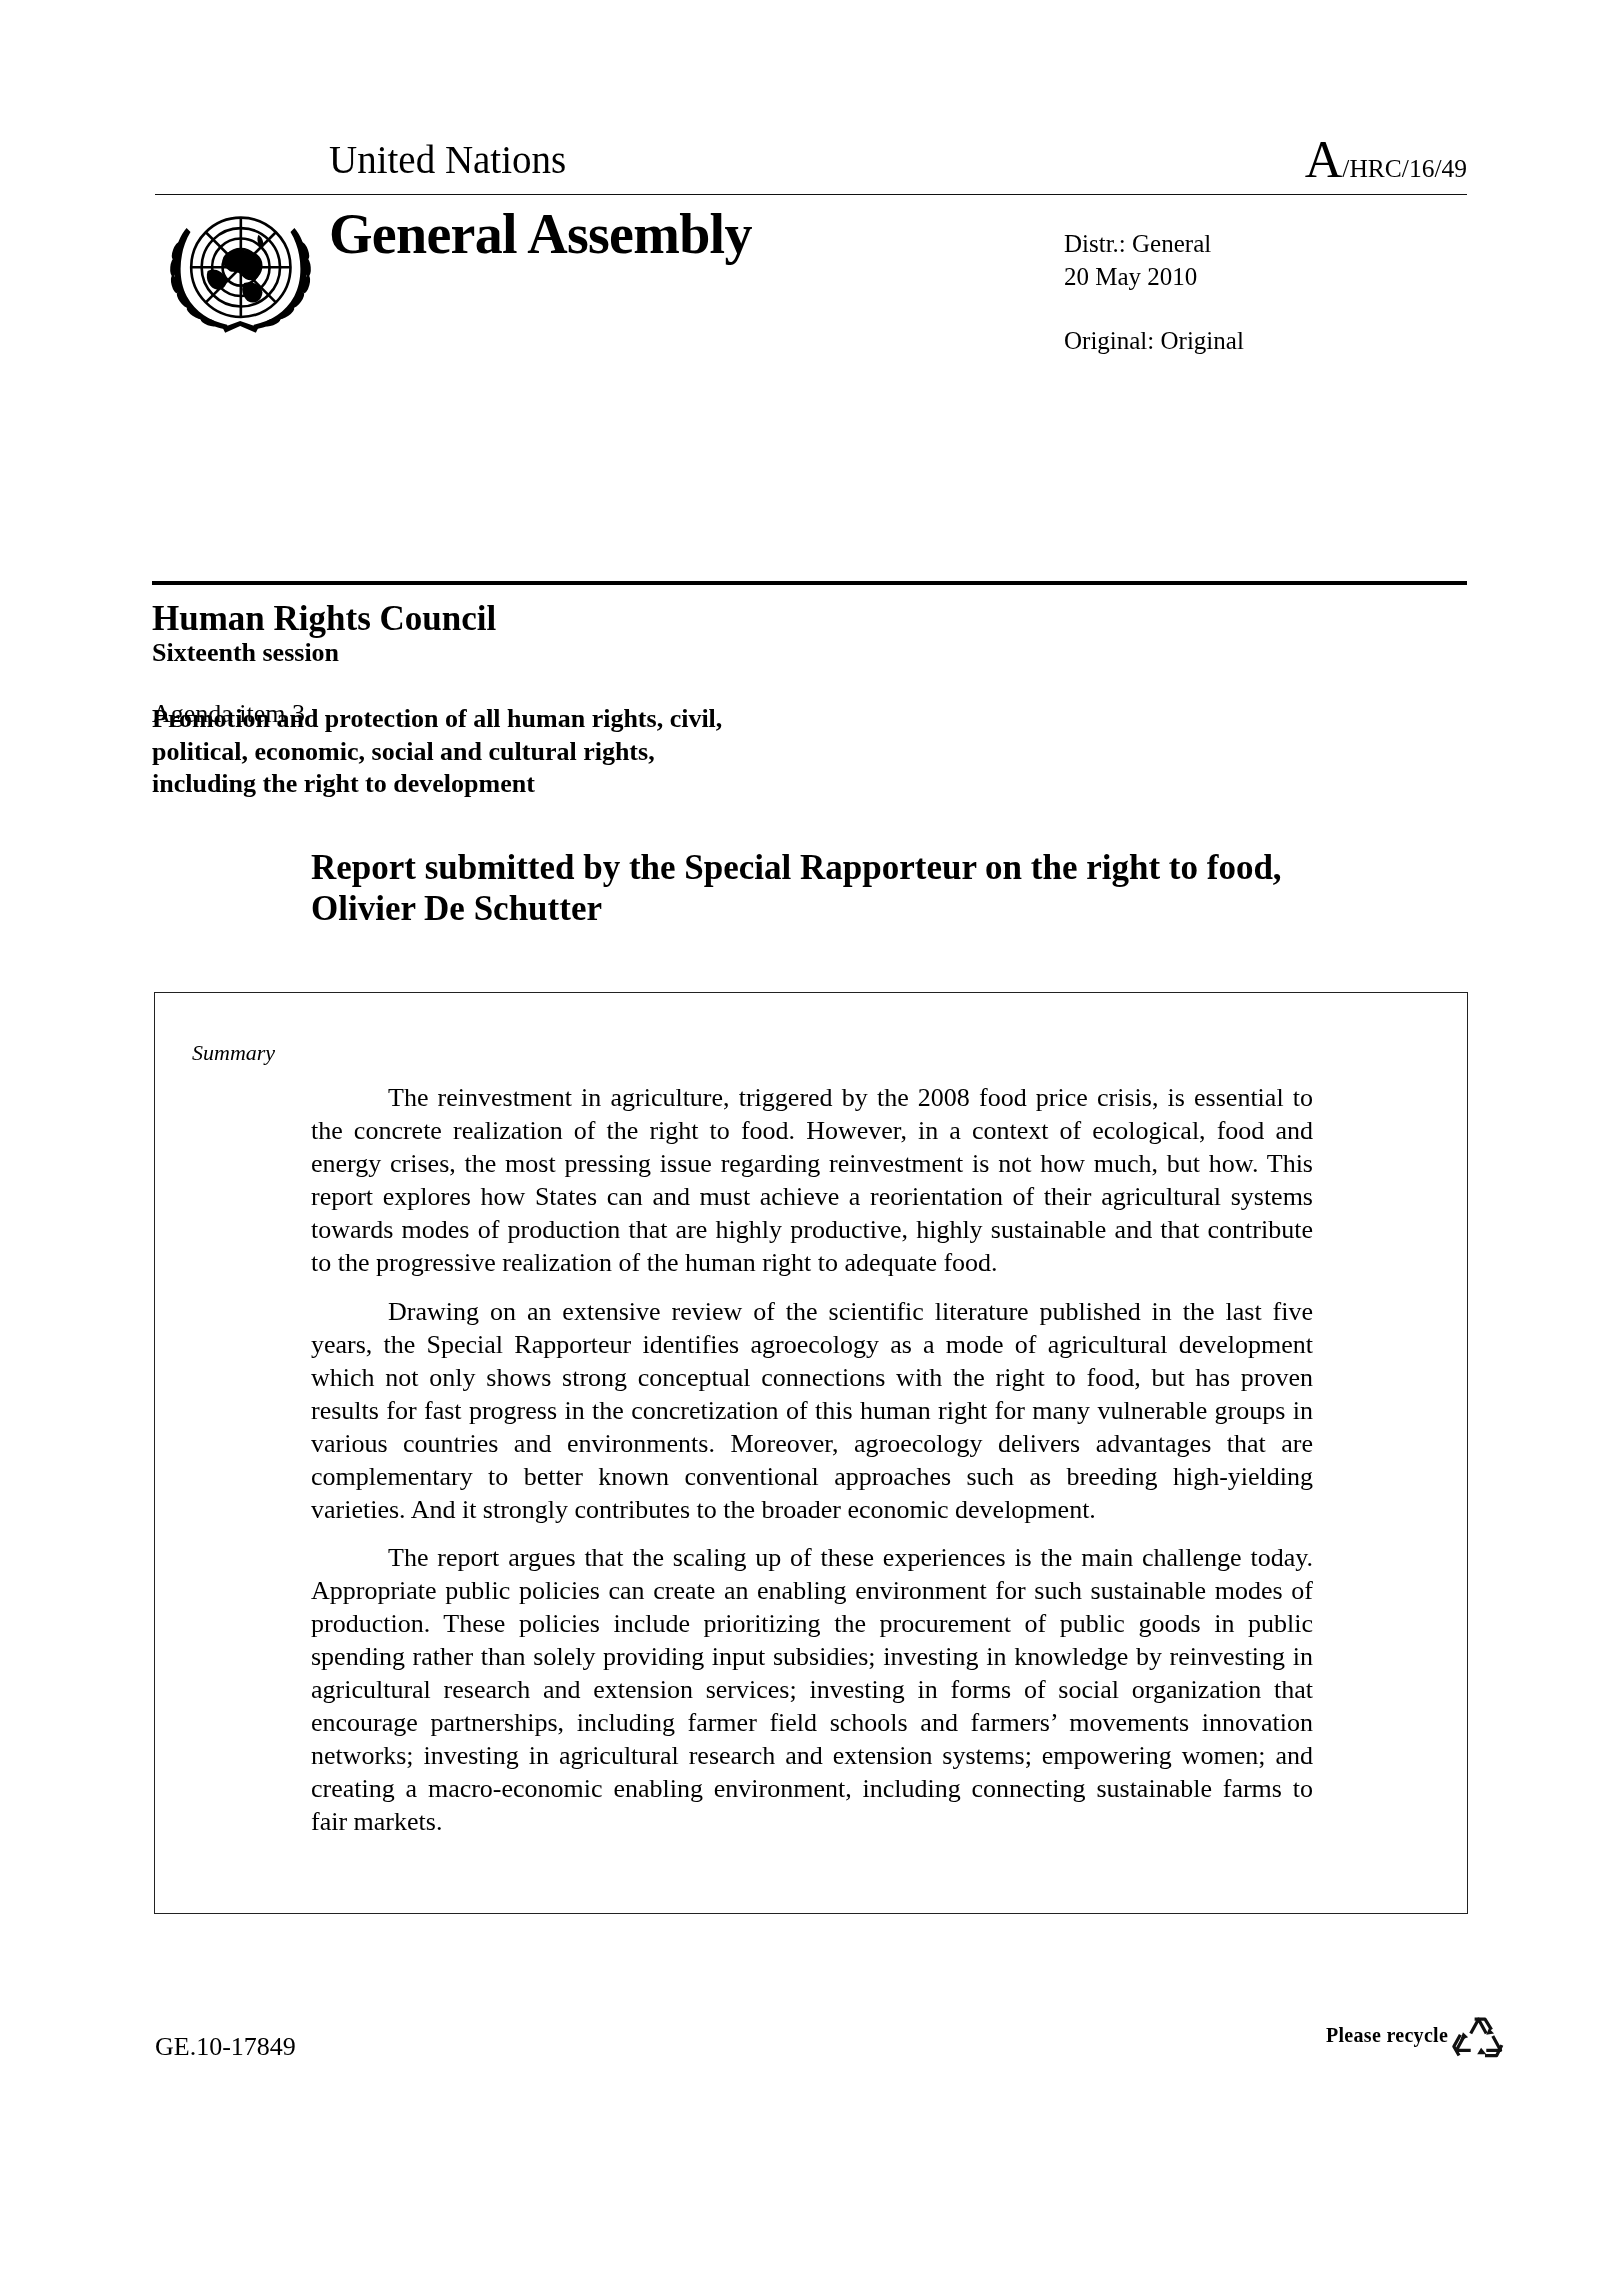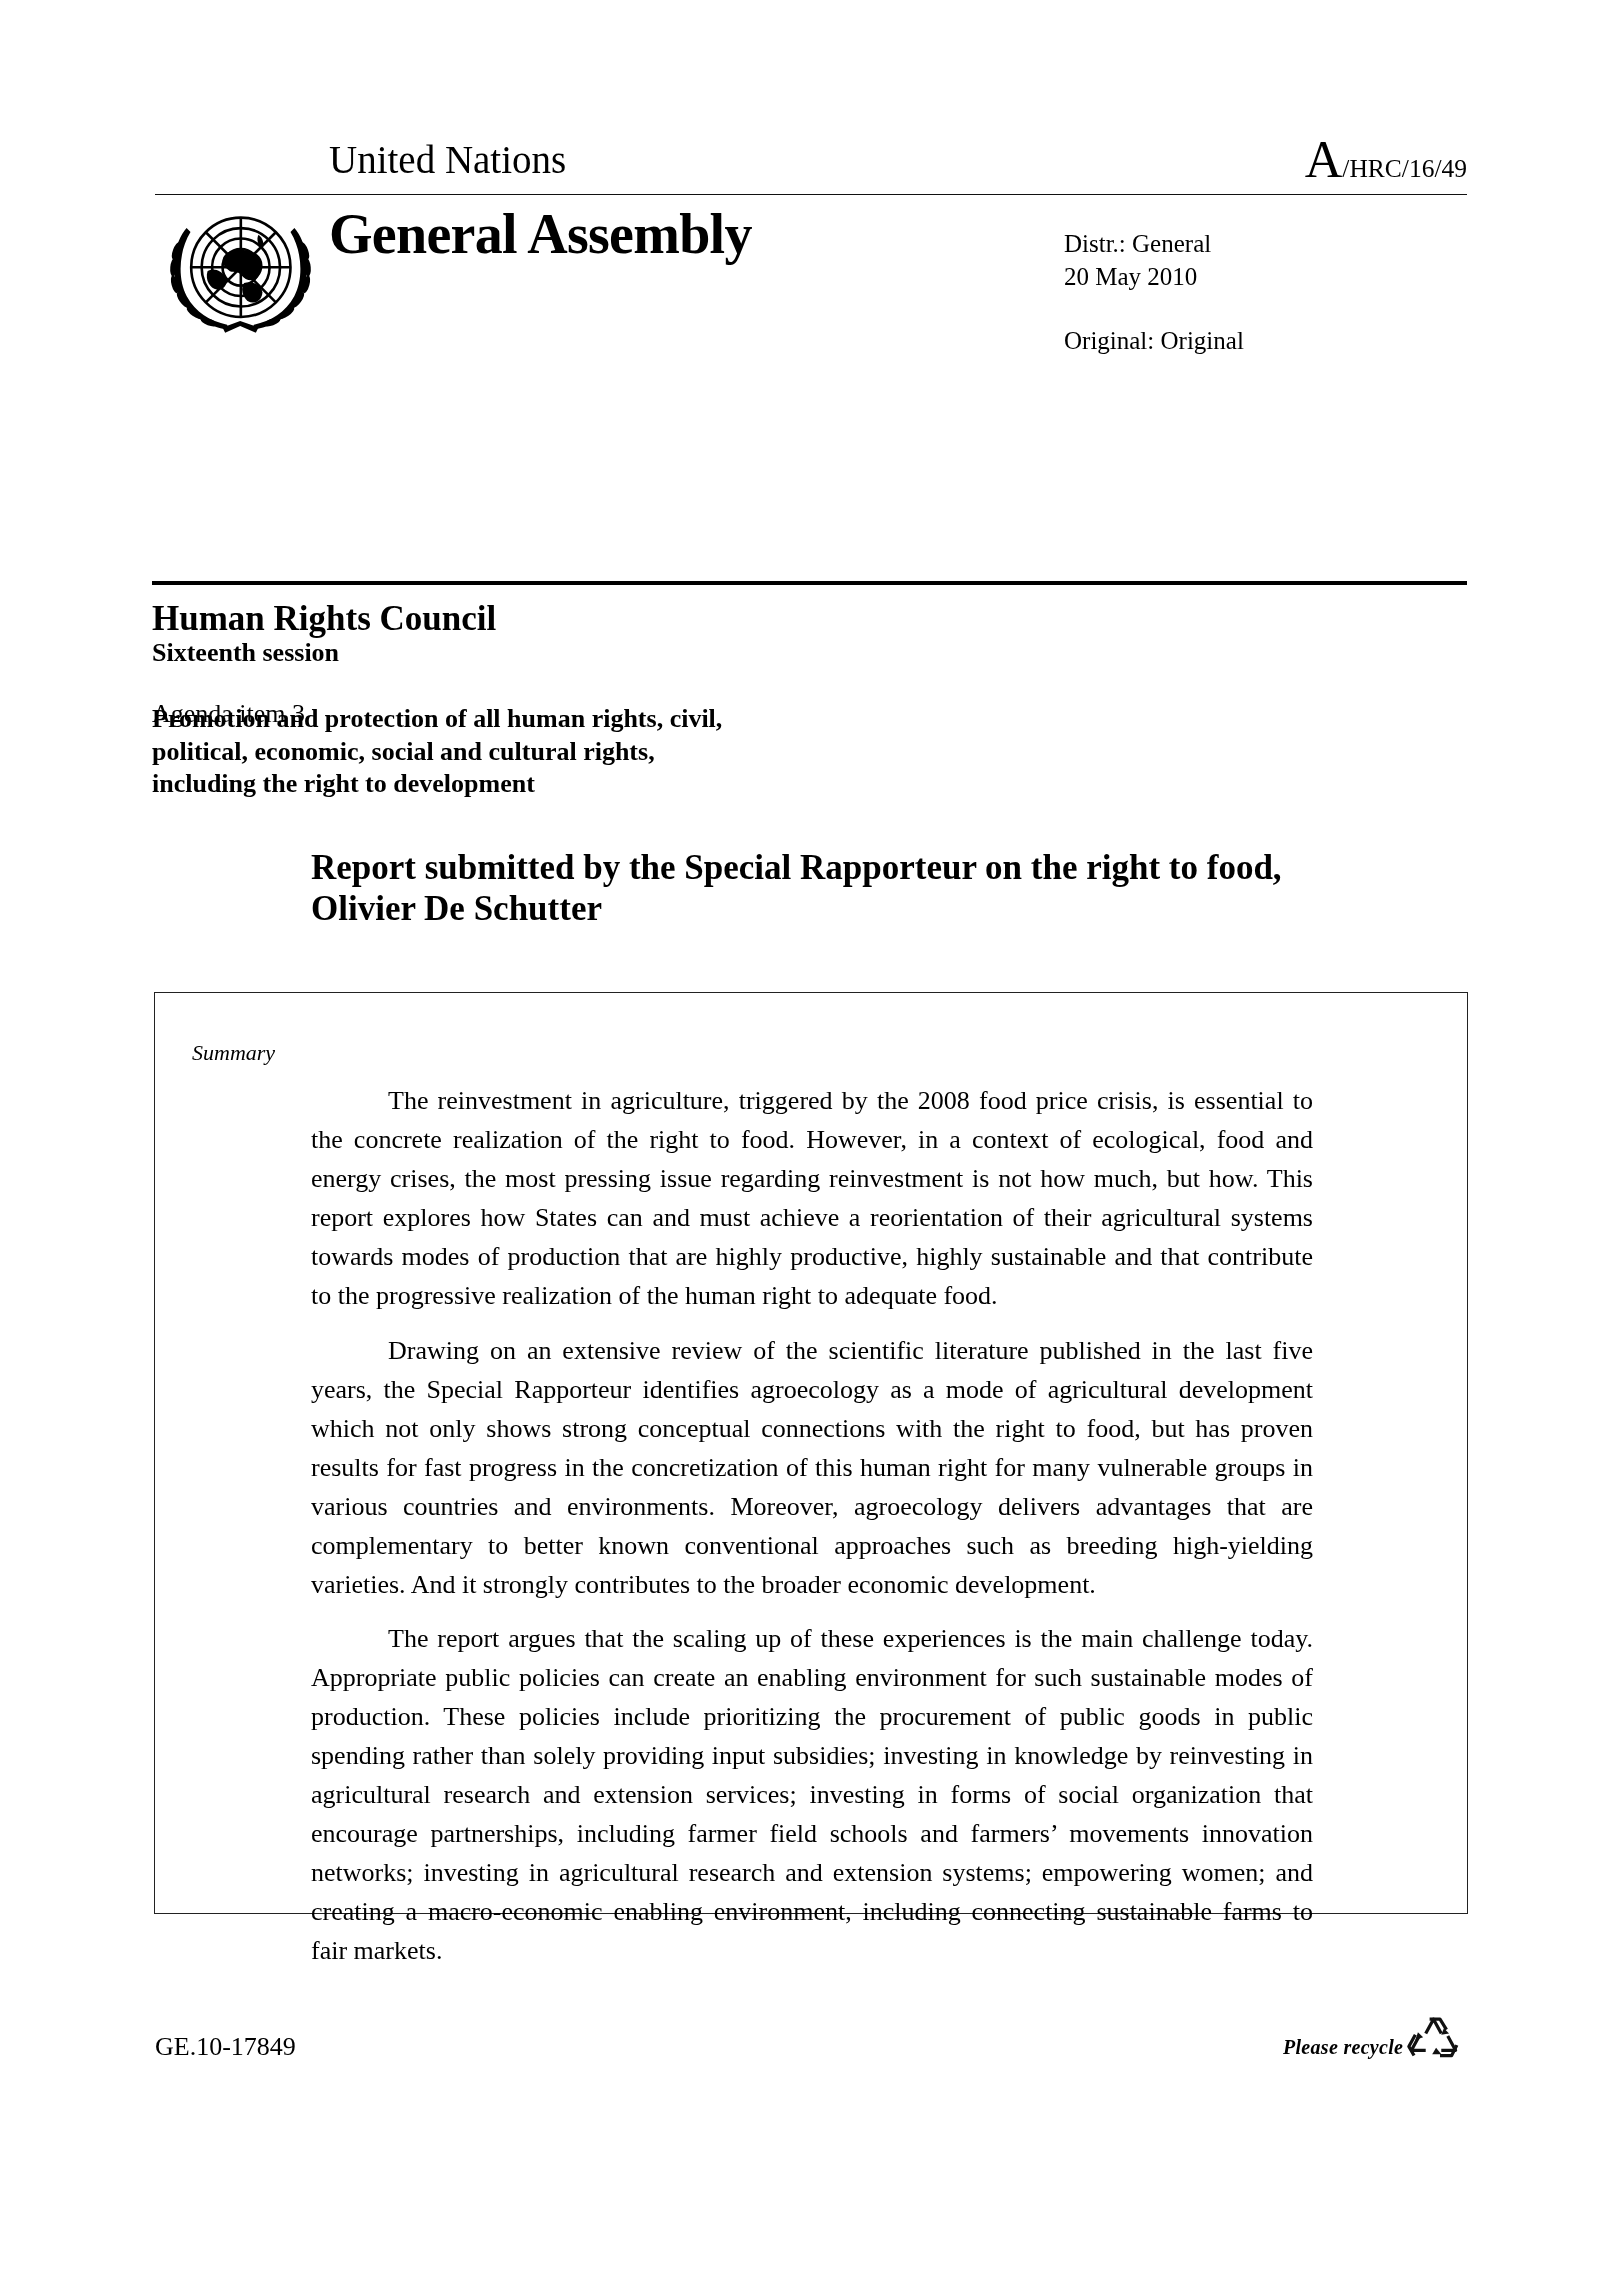--- a/index.html
+++ b/index.html
@@ -16,23 +16,23 @@
   .distr { left: 1064px; font-size: 25px; line-height: 25px; }
   .rule-thick { left: 152px; top: 581px; width: 1315px; height: 3.9px; background: #000; }
   .hrc { left: 152px; font-weight: bold; }
   .hrc-council { top: 601px; font-size: 35px; line-height: 35px; }
   .hrc-line { font-size: 26px; line-height: 26px; }
   .regular { font-weight: normal; margin-top: 28px; }
   .report-title { left: 311px; top: 847px; font-size: 35px; line-height: 41px; font-weight: bold; width: 1047px; white-space: normal; }
   .summary-box { left: 154px; top: 992px; width: 1312px; height: 920px; border: 1.3px solid #222; }
   .summary-heading { left: 192px; top: 1038px; font-size: 22px; line-height: 29px; font-style: italic; }
   .summary-body { left: 311px; top: 1081px; width: 1002px; white-space: normal; }
-  .summary-body p { margin: 0 0 15.7px 0; font-size: 26px; line-height: 39px; text-align: justify; text-indent: 77px; }
+  .summary-body p { margin: 0 0 15.7px 0; font-size: 26px; line-height: 33px; text-align: justify; text-indent: 77px; }
   .footer-code { left: 155px; top: 2034px; font-size: 26px; line-height: 26px; }
-  .recycle { left: 1283px; top: 2014px; display: flex; align-items: flex-end; font-style: italic; }
+  .recycle { left: 1326px; top: 2014px; display: flex; align-items: center; }
   .recycle-label { font-size: 20px; line-height: 20px; font-weight: bold; letter-spacing: 0.3px; margin-bottom: 5.2px; }
   .recycle-icon { width: 55px; height: 48px; margin-left: 2.6px; }
 </style>
 </head>
 <body>
 
 <div class="abs un-title">United Nations</div>
 <div class="abs symbol">
   <span class="big">A</span>
     <span class="rest">/HRC/16/49</span>

